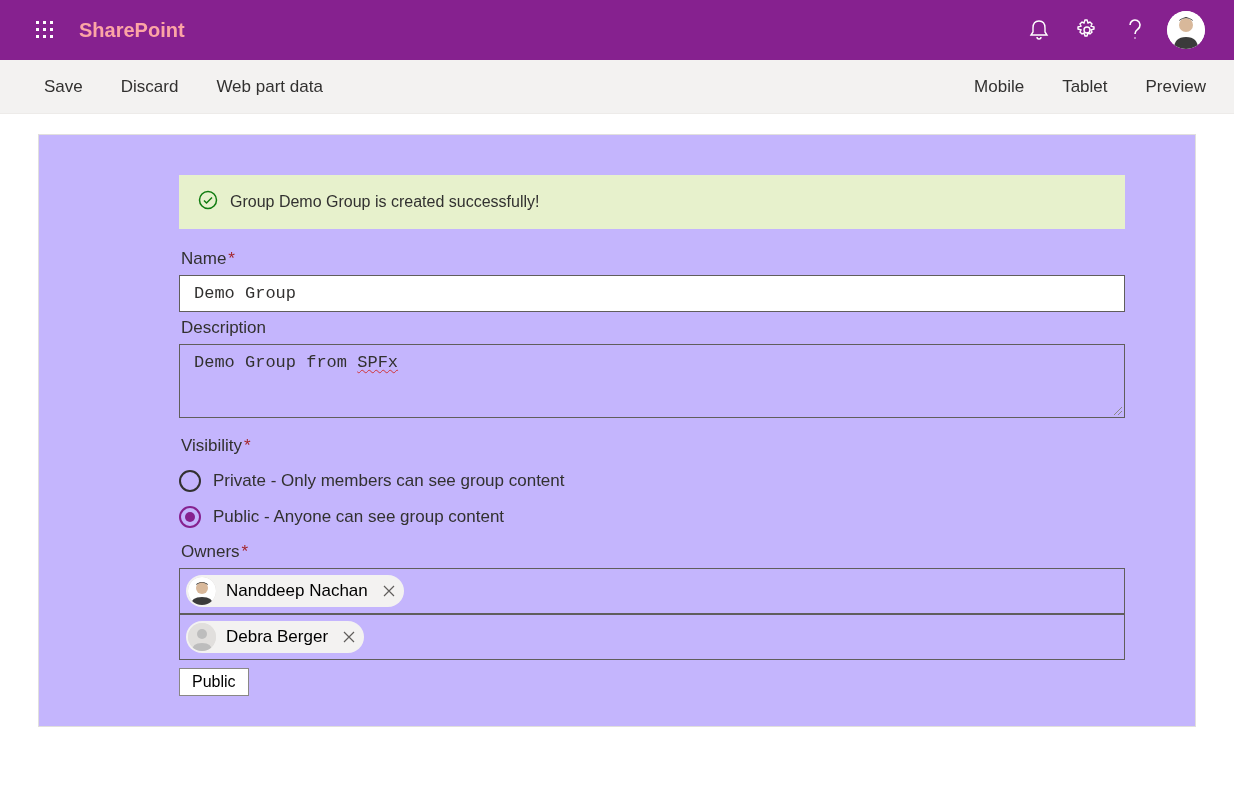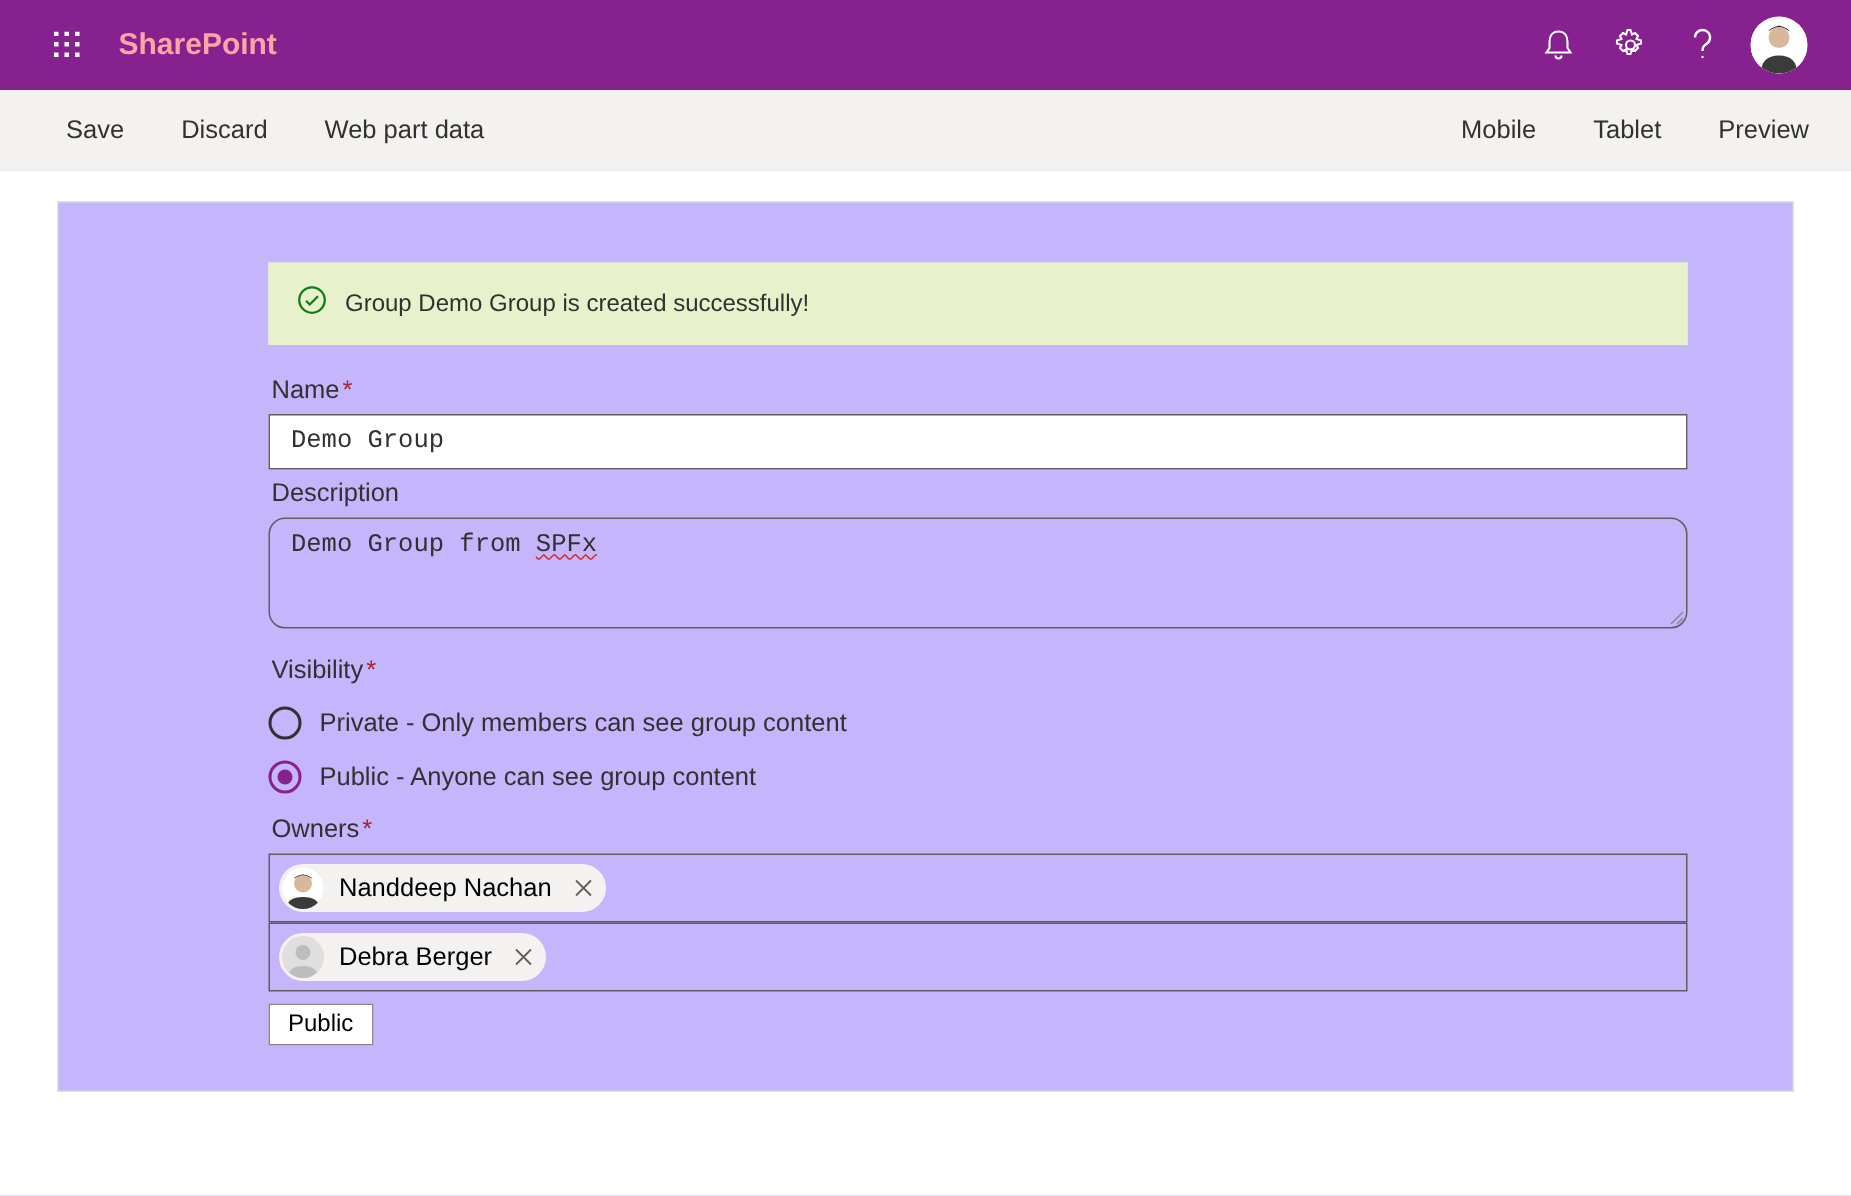--- a/index.html
+++ b/index.html
@@ -107,21 +107,21 @@
       </span>
       <span>Group Demo Group is created successfully!</span>
     </div>
 
     
     <div class="field-label"><span>Name</span><span class="required">*</span></div>
     <input class="text-input" type="text" value="Demo Group" style="">
 
     
     <div class="field-label">Description</div>
-    <div class="text-input" style="min-height: 74px; position: relative; border-radius: 11px;" contenteditable="true">
+    <div class="text-input" style="min-height: 74px; position: relative;" contenteditable="true">
       <span>Demo Group from </span><span class="spell-underline">SPFx</span>
       <svg style="position:absolute; right:1px; bottom:1px;" width="10" height="10" viewBox="0 0 10 10">
           <path d="M1 9 L9 1 M5 9 L9 5" stroke="#8a8886" stroke-width="1"></path>
         </svg>
     </div>
 
     
     <div class="field-label" style="margin-top:18px;"><span>Visibility</span><span class="required">*</span></div>
     <div class="radio-row">
       <span class="radio"></span>

